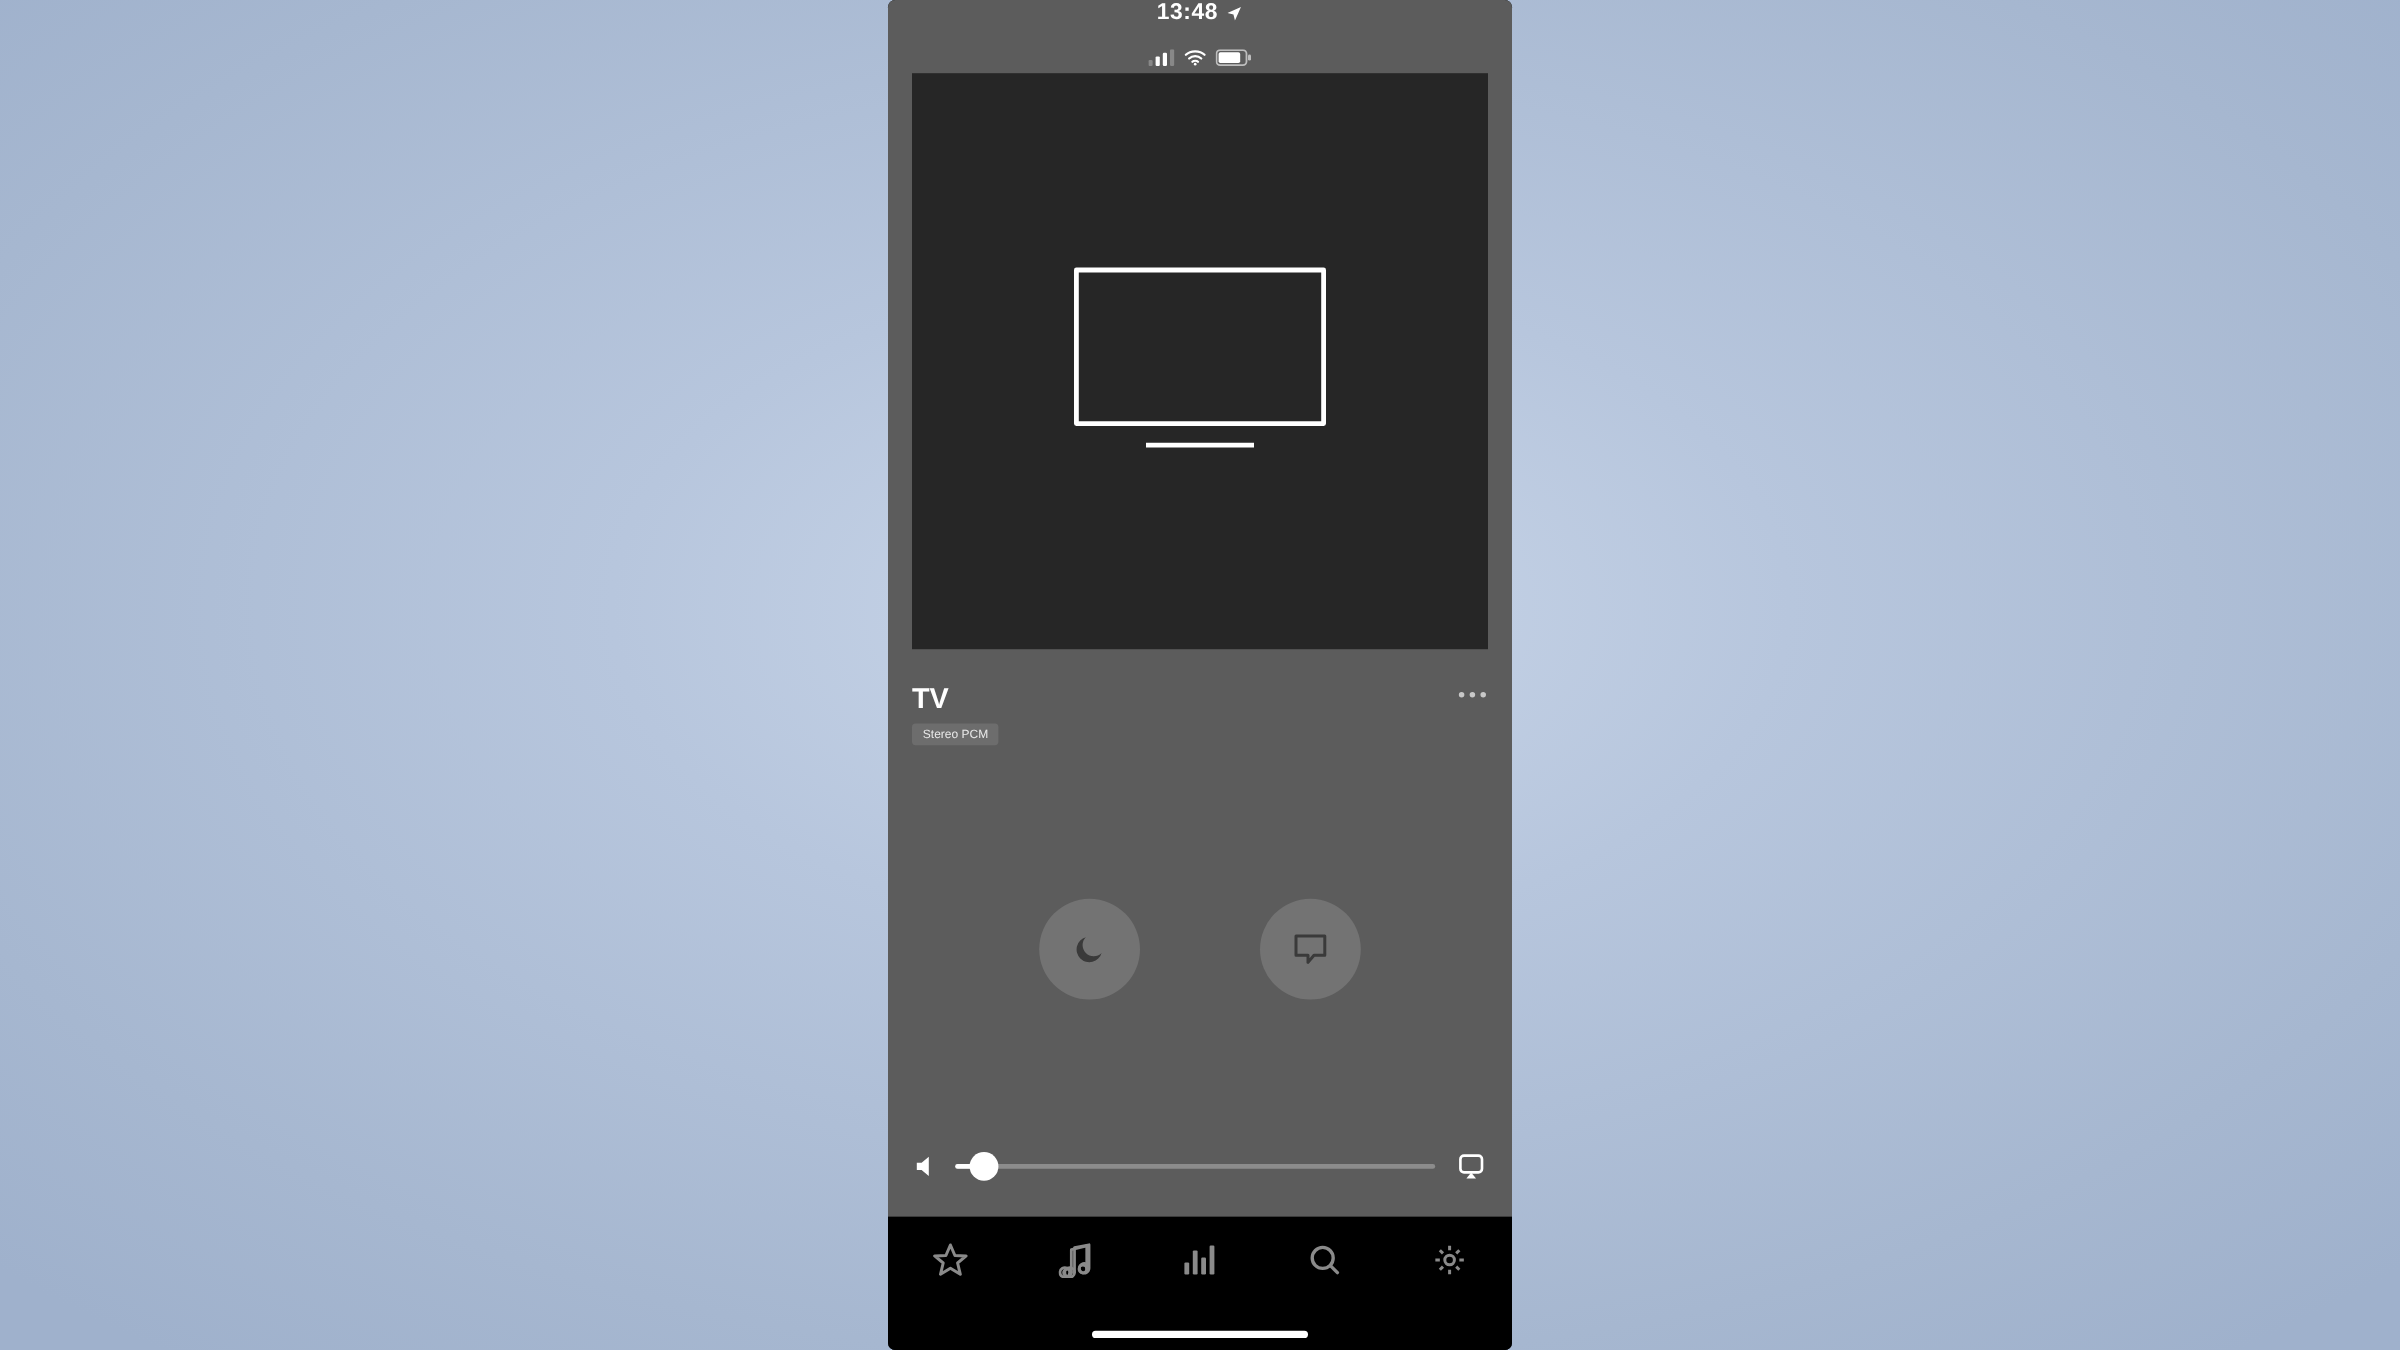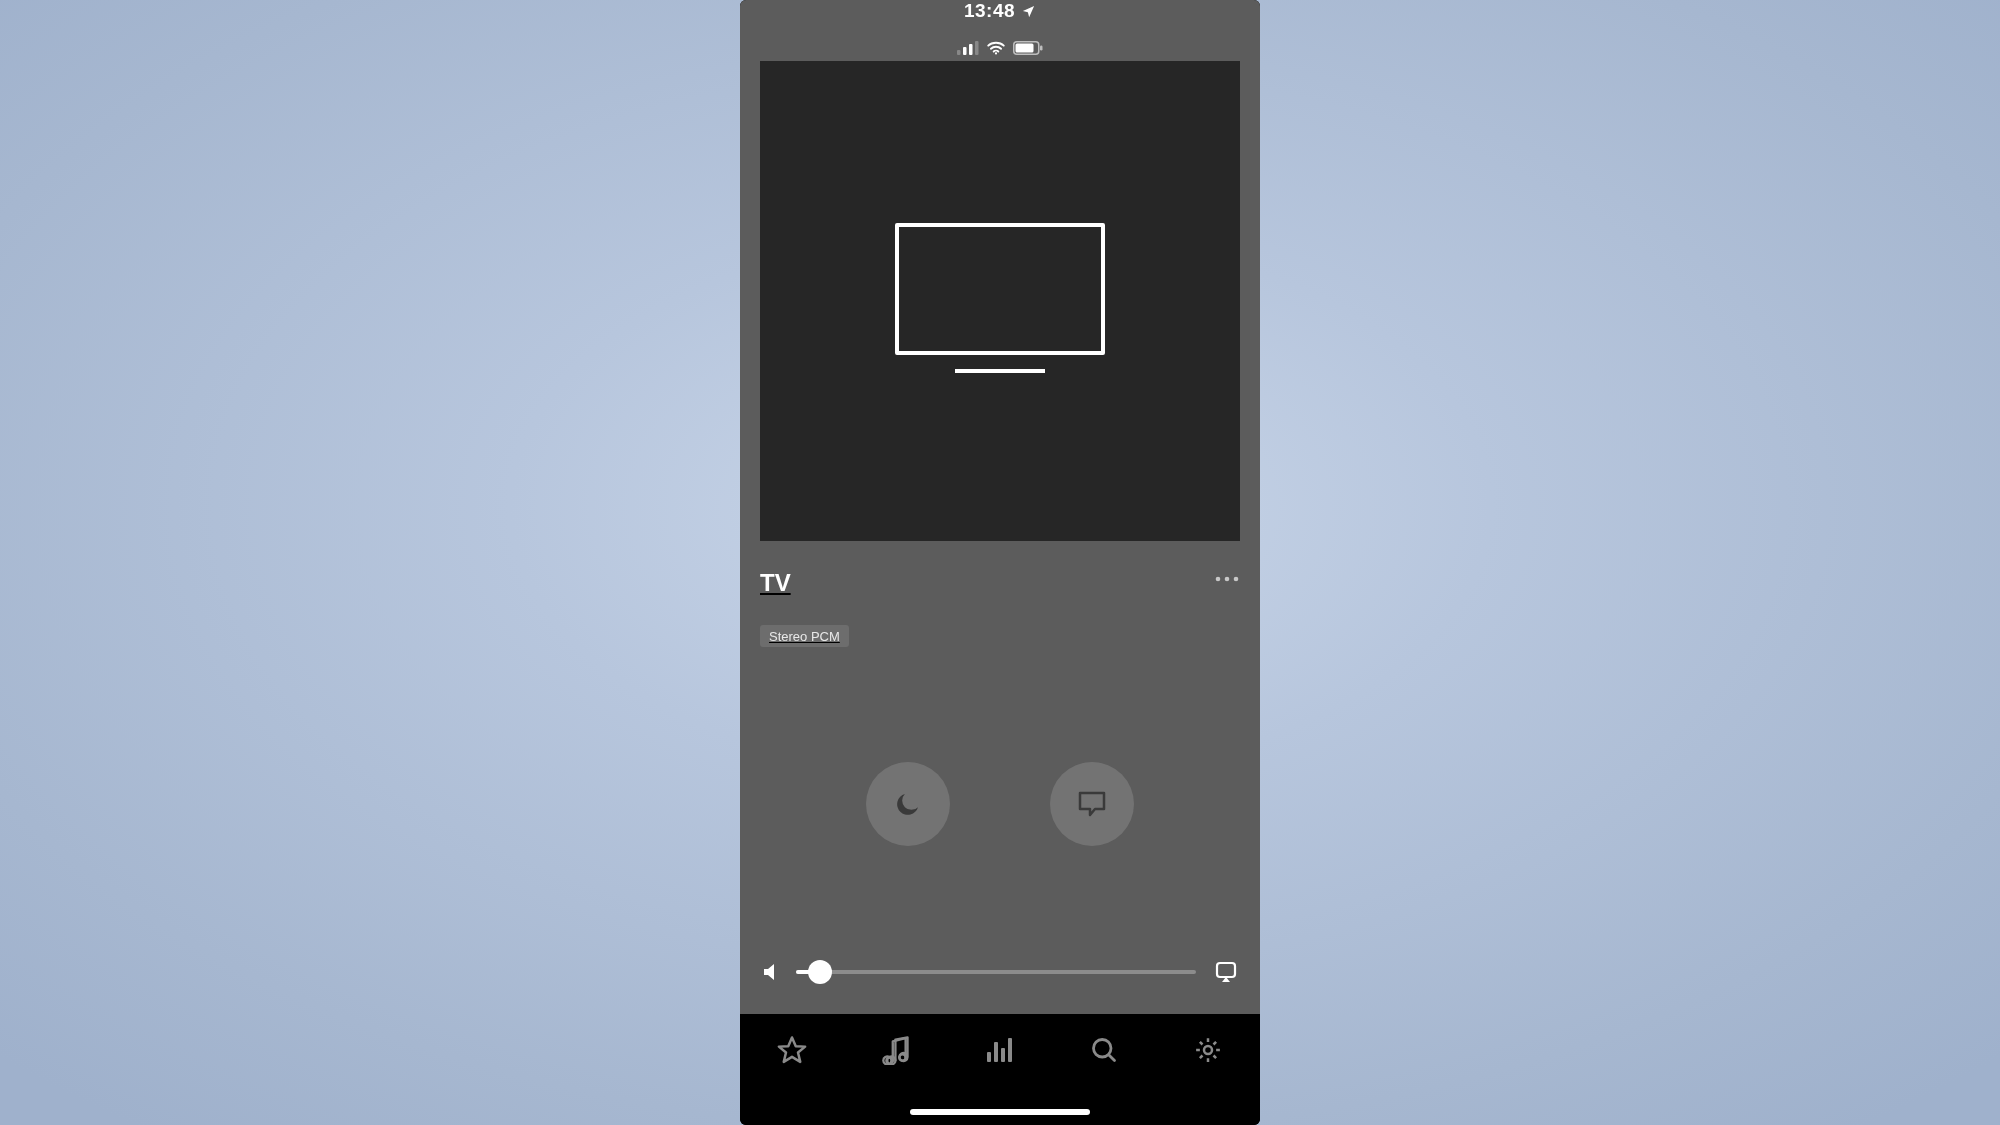--- a/index.html
+++ b/index.html
@@ -95,34 +95,33 @@
   }
   .track-row {
     display: flex;
     align-items: flex-start;
     justify-content: space-between;
     margin-top: 28px;
   }
   .track-info {
     display: flex;
     flex-direction: column;
-    gap: 28px;
-    text-decoration: underline;
+    gap: 6px;
   }
   .source-name {
     color: #fff;
     font-size: 24px;
     font-weight: 600;
   }
   .badge {
     display: inline-block;
     align-self: flex-start;
     background: #6d6d6d;
     color: #e8e8e8;
-    font-size: 13px;
+    font-size: 10px;
     padding: 4px 9px 3px;
     border-radius: 3px;
     font-weight: 500;
   }
   .more-btn {
     color: #c8c8c8;
     padding-top: 6px;
     cursor: pointer;
   }
   .controls {

